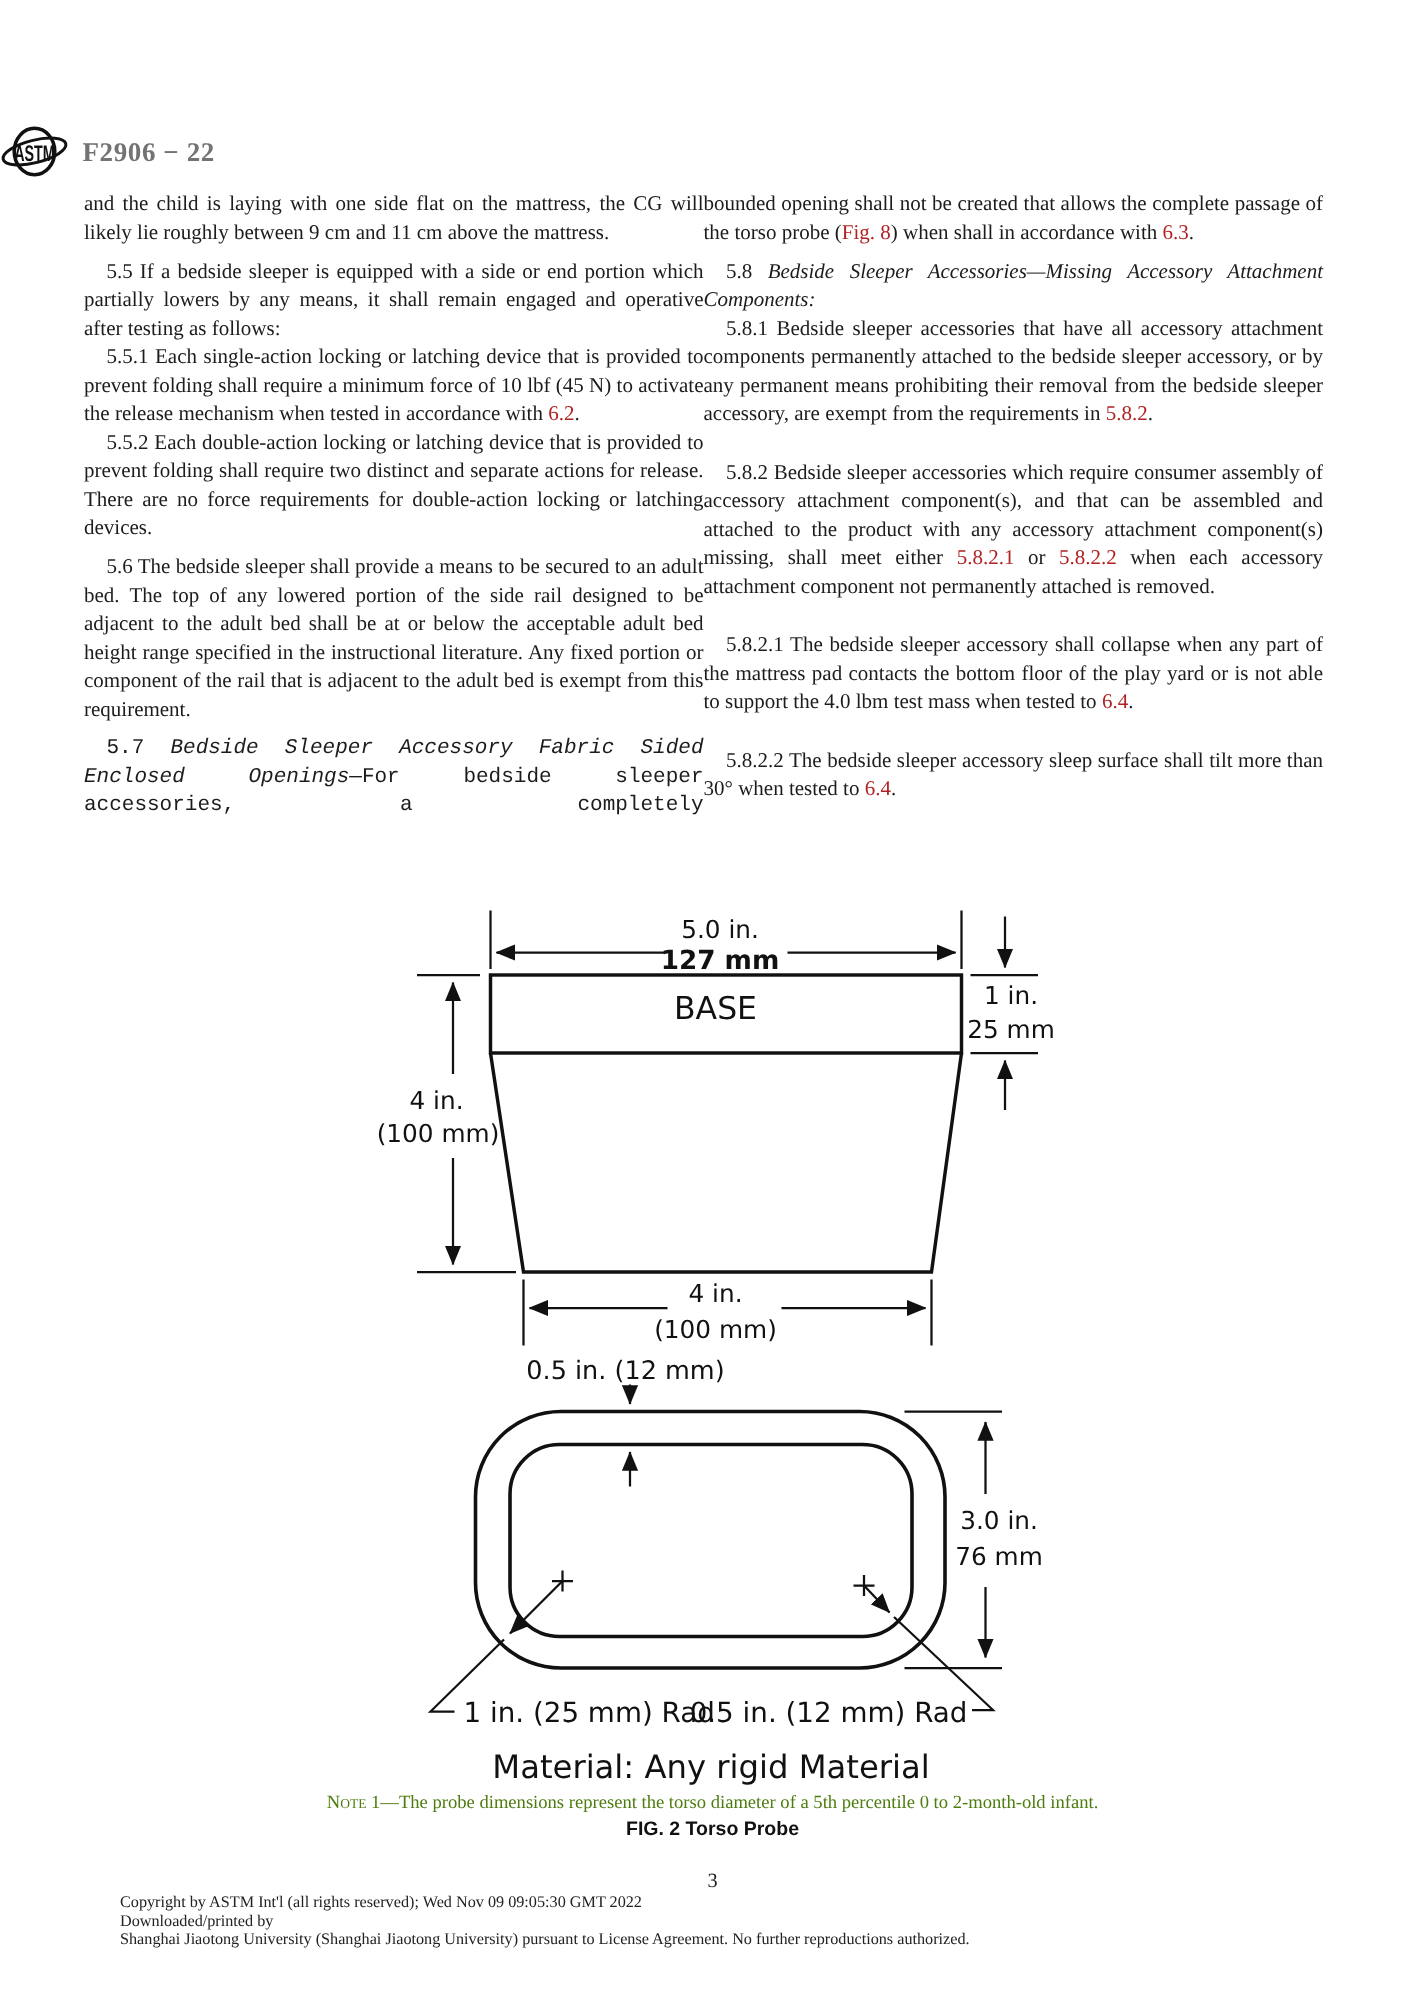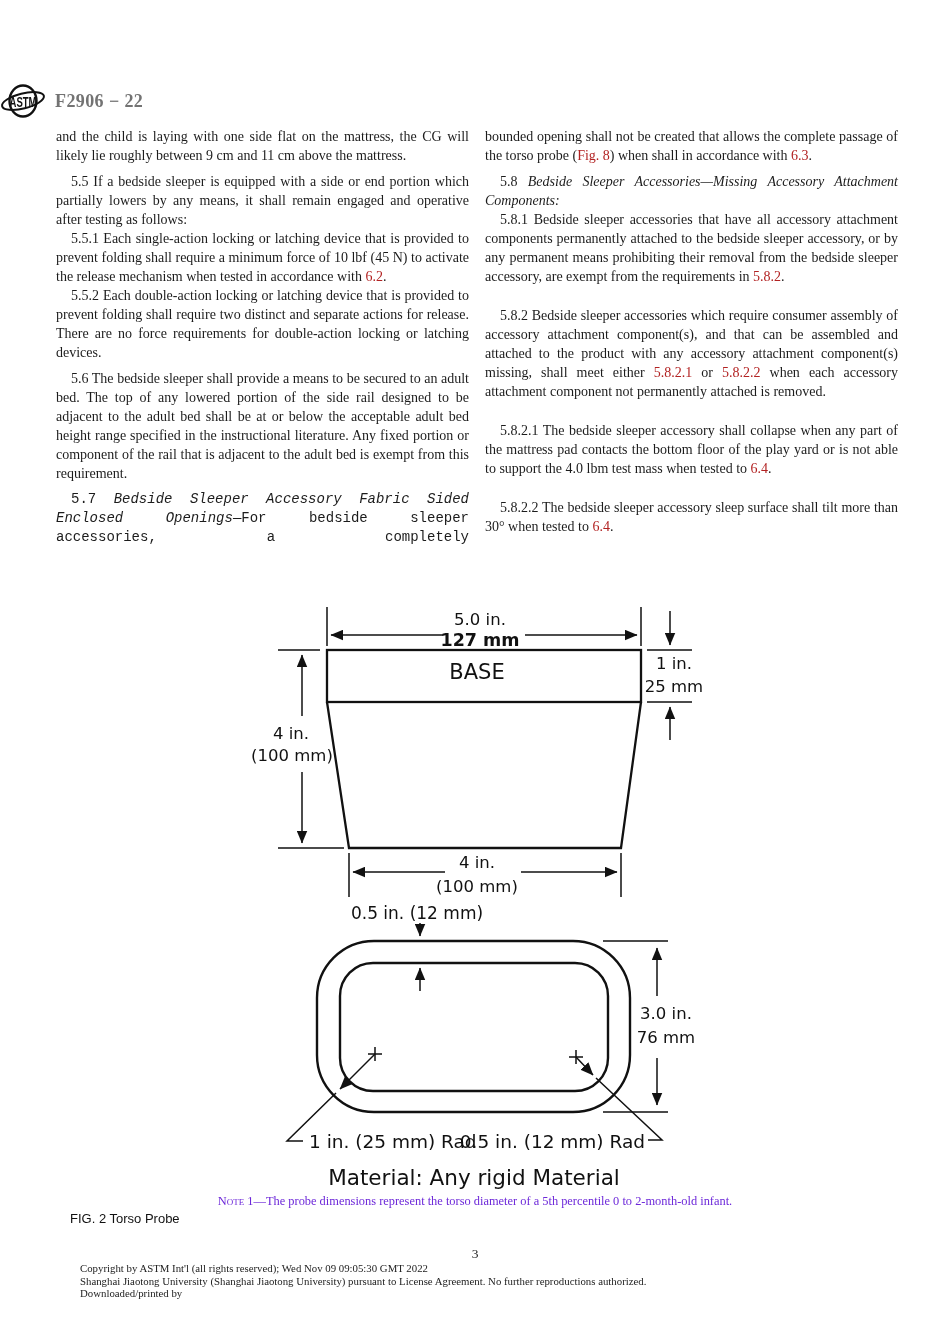--- a/index.html
+++ b/index.html
@@ -17,41 +17,41 @@
     position:absolute;top:84px;left:0;width:100%;
     display:flex;align-items:center;justify-content:flex-start;gap:9px;
   }
   .hdr .desig{
     font-family:Liberation Serif, serif;
     font-weight:bold;font-size:18px;letter-spacing:.4px;color:#737373;
   }
   
   .cols{
     position:absolute;top:127px;left:56px;width:843px;
-    display:flex;gap:16px;
+    display:flex;
   }
   .col{width:413px;font-size:14px;line-height:19px;text-align:justify;}
   .para{margin:0;text-indent:15px;}
   .para.noind{text-indent:0;}
   .para.gap6{margin-top:7px;}
   .para.gap4{margin-top:20px;}
   .para.jlast{text-align-last:justify;font-family:Liberation Mono, monospace;}
   .italic{font-style:italic;}
   .link{color:var(--link,#b22222);}
   
   .figsvg{position:absolute;left:230px;top:590px;}
   .fignote{
     position:absolute;top:1194px;left:70px;width:810px;
-    text-align:center;font-size:12.4px;color:#6d28d9;
+    text-align:center;font-size:12.4px;color:#4d7c0f;
   }
   .sc{font-variant:small-caps;}
   .figcap{
     position:absolute;top:1211px;left:70px;width:810px;
-    font-family:"Liberation Sans", sans-serif;
-    font-weight:normal;font-size:13px;color:#111;
+    text-align:center;font-family:"Liberation Sans", sans-serif;
+    font-weight:bold;font-size:13px;color:#111;
   }
   
   .pageno{position:absolute;top:1246px;left:0;width:100%;text-align:center;font-size:13.5px;}
   .copy{
     position:absolute;top:1262px;left:80px;width:820px;
     font-size:10.8px;line-height:12.6px;color:#222;
   }
 </style>
 </head>
 <body>
@@ -152,17 +152,17 @@
   </svg>
 
   <div class="fignote">
     <span class="sc">Note 1</span><span>—The probe dimensions represent the torso diameter of a 5th percentile 0 to 2-month-old infant.</span>
   </div>
   <div class="figcap">FIG. 2 Torso Probe</div>
 
   <div class="pageno">3</div>
   <div class="copy">
     <div>Copyright by ASTM Int'l (all rights reserved); Wed Nov 09 09:05:30 GMT 2022</div>
+    <div>Downloaded/printed by</div>
     <div>Shanghai Jiaotong University (Shanghai Jiaotong University) pursuant to License Agreement. No further reproductions authorized.</div>
-    <div>Downloaded/printed by</div>
   </div>
 
 </div>
 
 </body></html>

